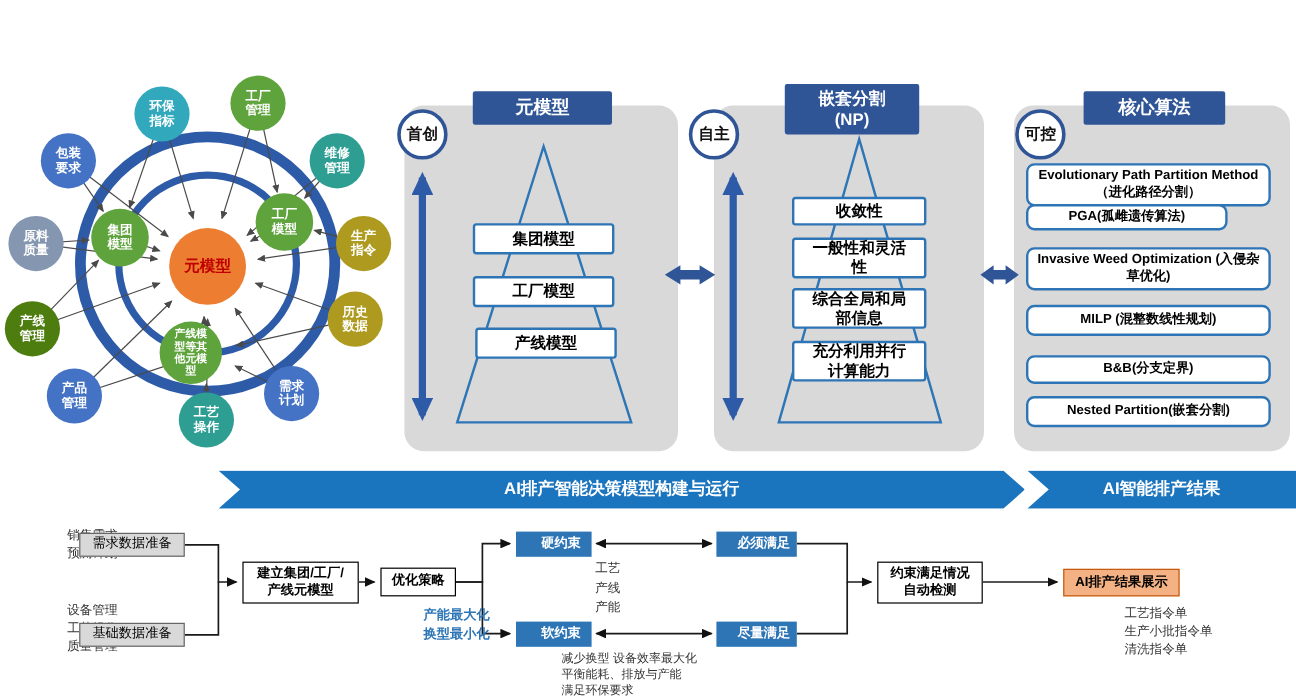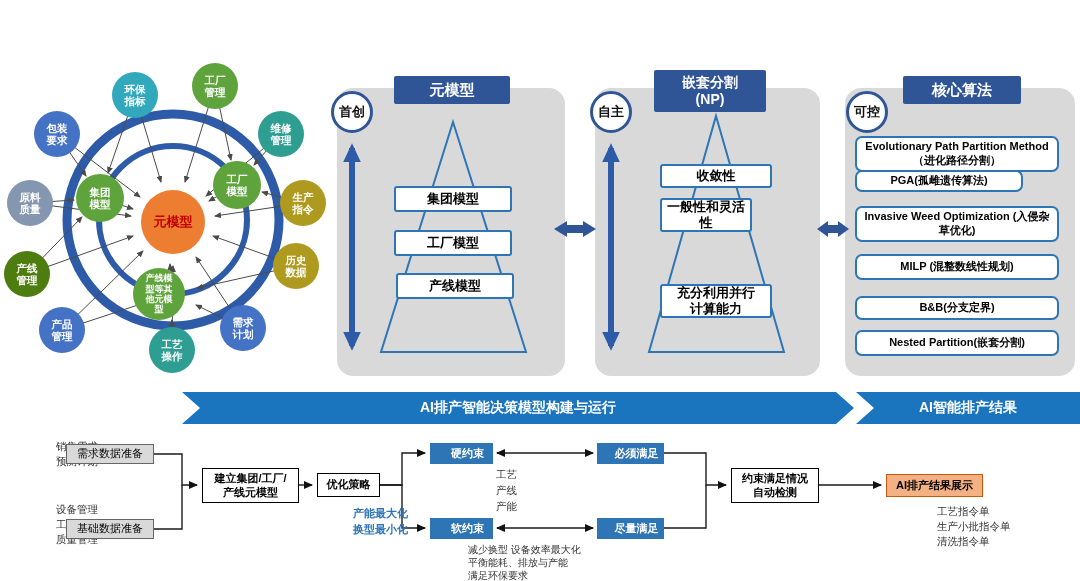--- a/index.html
+++ b/index.html
@@ -173,26 +173,29 @@
   <div class="phead" style="left:394px;top:76px;width:116px;height:28px">元模型</div>
   <div class="pbadge" style="left:331px;top:91px;width:42px;height:42px">首创</div>
   <div class="pyrbox" style="left:394px;top:186px;width:118px;height:26px">集团模型</div>
   <div class="pyrbox" style="left:394px;top:230px;width:118px;height:26px">工厂模型</div>
   <div class="pyrbox" style="left:396px;top:273px;width:118px;height:26px">产线模型</div>
 
   <div class="phead" style="left:654px;top:70px;width:112px;height:42px;font-size:14px">
     <div>嵌套分割</div>
     <div>(NP)</div>
   </div>
-  <div class="pbadge" style="left:590px;top:91px;width:42px;height:42px">自主</div>
+  <div class="pbadge" style="left:574px;top:91px;width:42px;height:42px">自主</div>
   <div class="pyrbox" style="left:660px;top:164px;width:112px;height:24px">
       <span>收敛性</span>
     </div>
-  <div class="pyrbox" style="left:660px;top:198px;width:92px;height:34px">
+  <div class="pyrbox" style="left:660px;top:198px;width:112px;height:34px">
       <span>一般性和灵活性</span>
+    </div>
+  <div class="pyrbox" style="left:660px;top:240px;width:112px;height:34px">
+      <span>综合全局和局部信息</span>
     </div>
   <div class="pyrbox" style="left:660px;top:284px;width:112px;height:34px">
       <span>充分利用并行计算能力</span>
     </div>
 
   <div class="phead" style="left:903px;top:76px;width:118px;height:28px">核心算法</div>
   <div class="pbadge" style="left:846px;top:91px;width:42px;height:42px">可控</div>
   <div class="algbox" style="left:855px;top:136px;width:204px;height:36px">Evolutionary Path Partition Method （进化路径分割）</div>
   <div class="algbox" style="left:855px;top:170px;width:168px;height:22px">PGA(孤雌遗传算法)</div>
   <div class="algbox" style="left:855px;top:206px;width:204px;height:36px">Invasive Weed Optimization (入侵杂草优化)</div>

